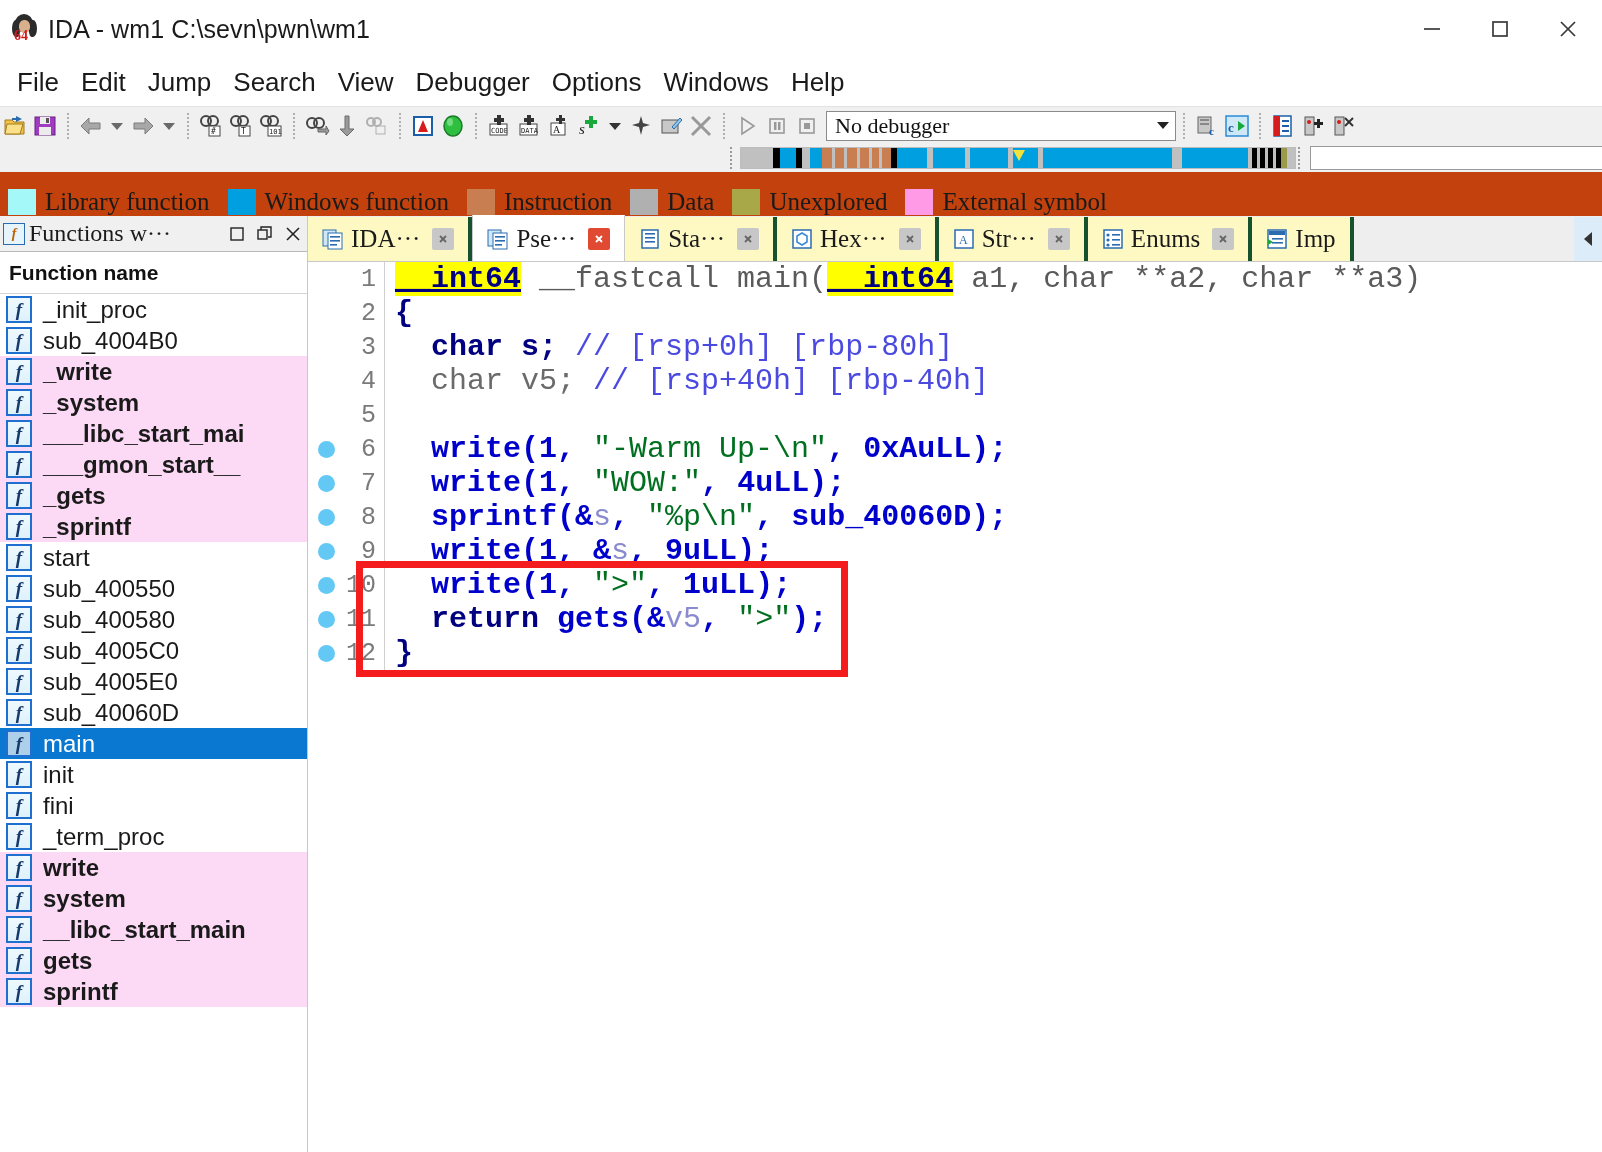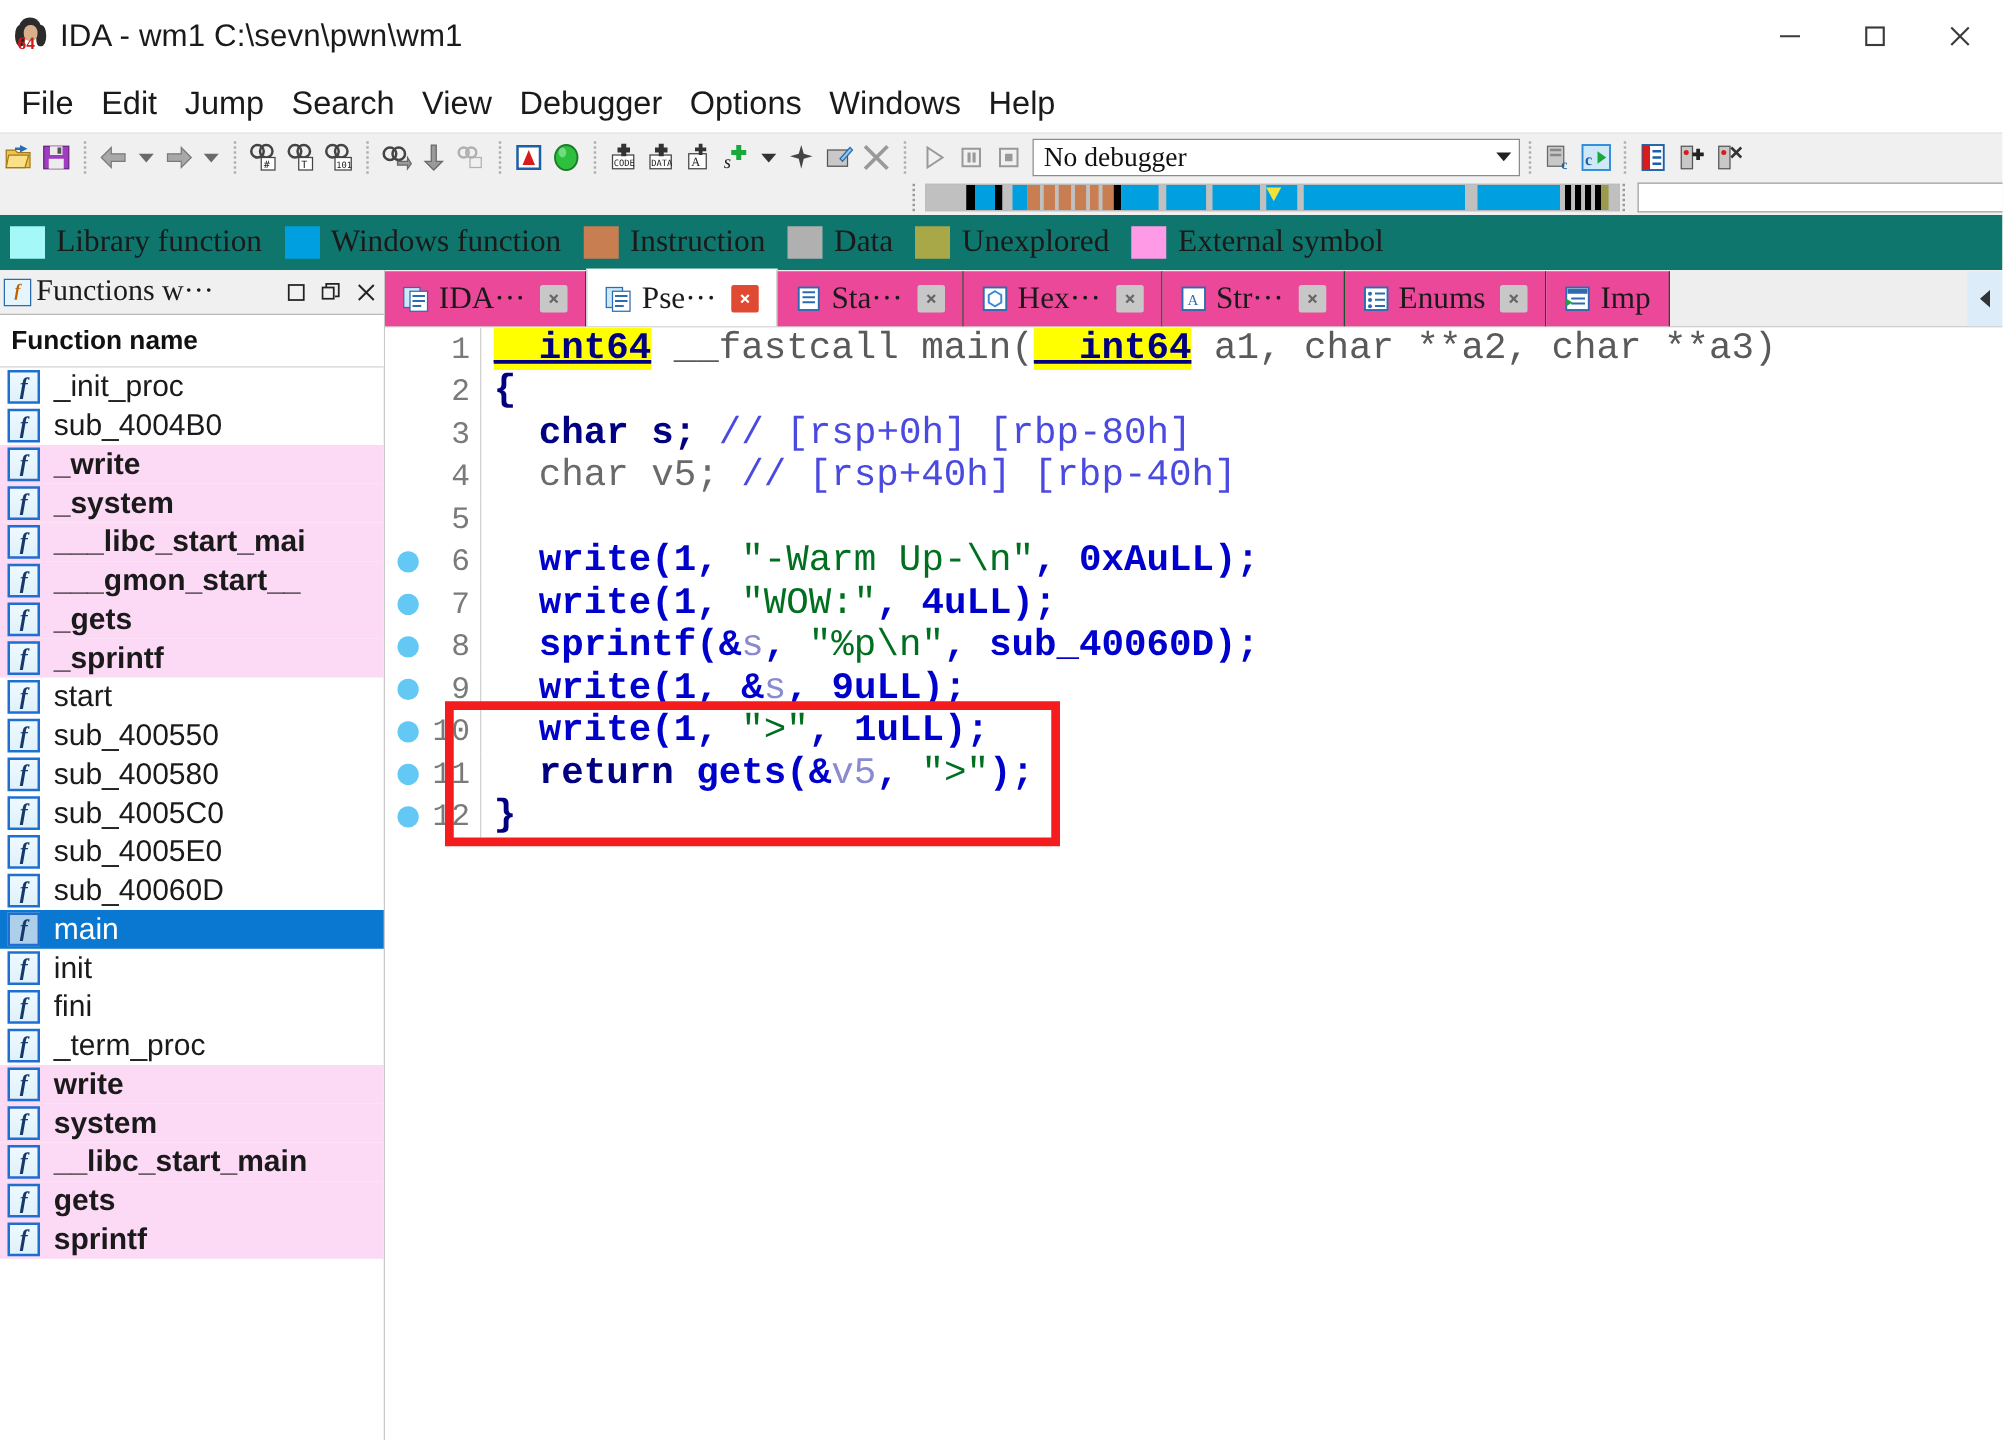--- a/index.html
+++ b/index.html
@@ -84,21 +84,21 @@
     width: 2px; height: 26px; margin: 0 7px;
     border-left: 2px dotted #b0b0b0; box-sizing: border-box;
   }
   .tb-btn {
     width: 30px; height: 30px; display: flex; align-items: center;
     justify-content: center; position: relative; flex: none;
   }
   .tb-btn.narrow { width: 22px; }
   .tb-btn svg { display: block; }
   .dbg-select {
-    height: 30px; width: 390px; margin-left: 4px;
+    height: 30px; width: 350px; margin-left: 4px;
     border: 1px solid #8b8b8b; background: #ffffff;
     display: flex; align-items: center; justify-content: space-between;
     box-sizing: border-box; padding: 0 6px 0 8px;
   }
   .dbg-select .val {
     font-family: "Liberation Serif", serif; font-size: 22px; color: #111;
     white-space: nowrap;
   }
   .dbg-select .caret {
     width: 0; height: 0; border-left: 6px solid transparent;
@@ -130,21 +130,21 @@
     border-left: 2px dotted #9a9a9a; box-sizing: border-box; margin: 0 2px;
   }
   .nav-textbox {
     flex: 1; height: 24px; border: 1px solid #9a9a9a; background: #fff;
     box-sizing: border-box; margin-right: 2px;
   }
 
   
   .legend {
     position: absolute; left: 0; top: 172px; width: 1602px; height: 44px;
-    background: #0f766e; display: flex; align-items: center;
+    background: #c2410c; display: flex; align-items: flex-end;
     padding-left: 8px; box-sizing: border-box;
   }
   .legend-item { display: flex; align-items: center; margin-right: 18px; }
   .legend-swatch {
     width: 28px; height: 26px; flex: none;
   }
   .legend-label {
     font-family: "Liberation Serif", serif; font-size: 25px; color: #1a1a1a;
     margin-left: 9px; white-space: nowrap;
   }
@@ -211,22 +211,22 @@
   
   .tabbar {
     position: absolute; left: 308px; top: 216px; width: 1294px; height: 46px;
     background: #eeeeee; display: flex; align-items: flex-end;
     box-sizing: border-box;
     border-bottom: 1px solid #c8c8c8;
   }
   .tab {
     height: 44px; display: flex; align-items: center;
     padding: 0 14px; box-sizing: border-box;
-    border-right: 1px solid #14532d;
-    background: #ec4899; position: relative;
+    border-right: 4px solid #14532d;
+    background: #fef9c3; position: relative;
   }
   .tab.active {
     background: #ffffff; height: 46px;
     border-left: 1px solid #c8c8c8; border-right: 1px solid #c8c8c8;
     border-top: 1px solid #ffffff;
   }
   .tab-icon { width: 22px; height: 22px; flex: none; margin-right: 7px; }
   .tab-label {
     font-family: "Liberation Serif", serif; font-size: 25px; color: #1a1a1a;
     white-space: nowrap;

